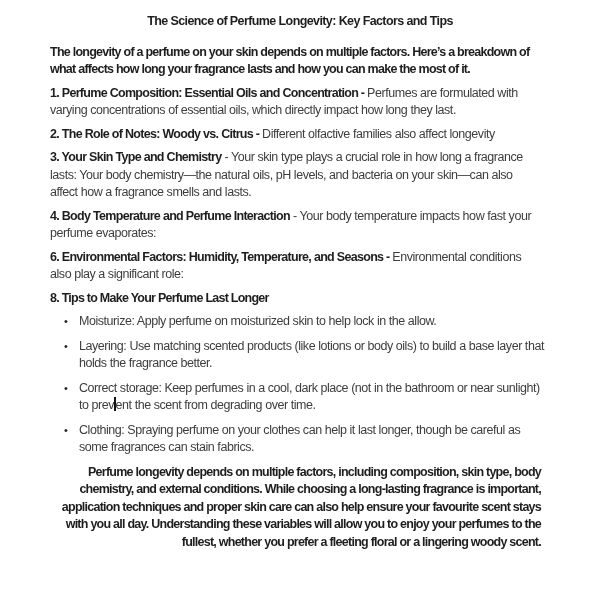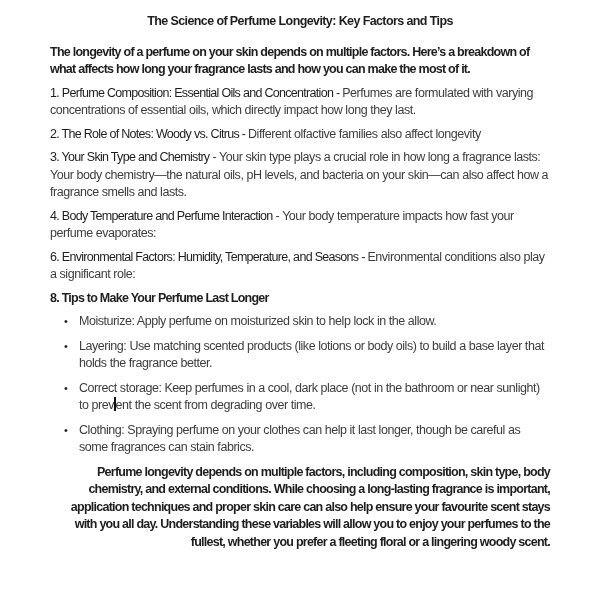--- a/index.html
+++ b/index.html
@@ -21,29 +21,29 @@
     overflow: hidden;
   }
   .doc-title {
     text-align: center;
     font-weight: bold;
     color: #1e1e1e;
     letter-spacing: -0.6px;
     margin: 0 0 13px 0;
   }
   p.para {
-    margin: 0 0 6px 0;
+    margin: 0 9px 6px 0;
   }
   .bold-para {
     font-weight: bold;
     color: #1e1e1e;
     letter-spacing: -0.75px;
   }
   .lead {
-    font-weight: normal;
+    font-weight: bold;
     color: #1e1e1e;
     letter-spacing: -0.7px;
   }
   ul.tips-list {
     list-style: none;
     margin: 0 0 7px 0;
     padding: 0;
   }
   ul.tips-list li {
     display: flex;

